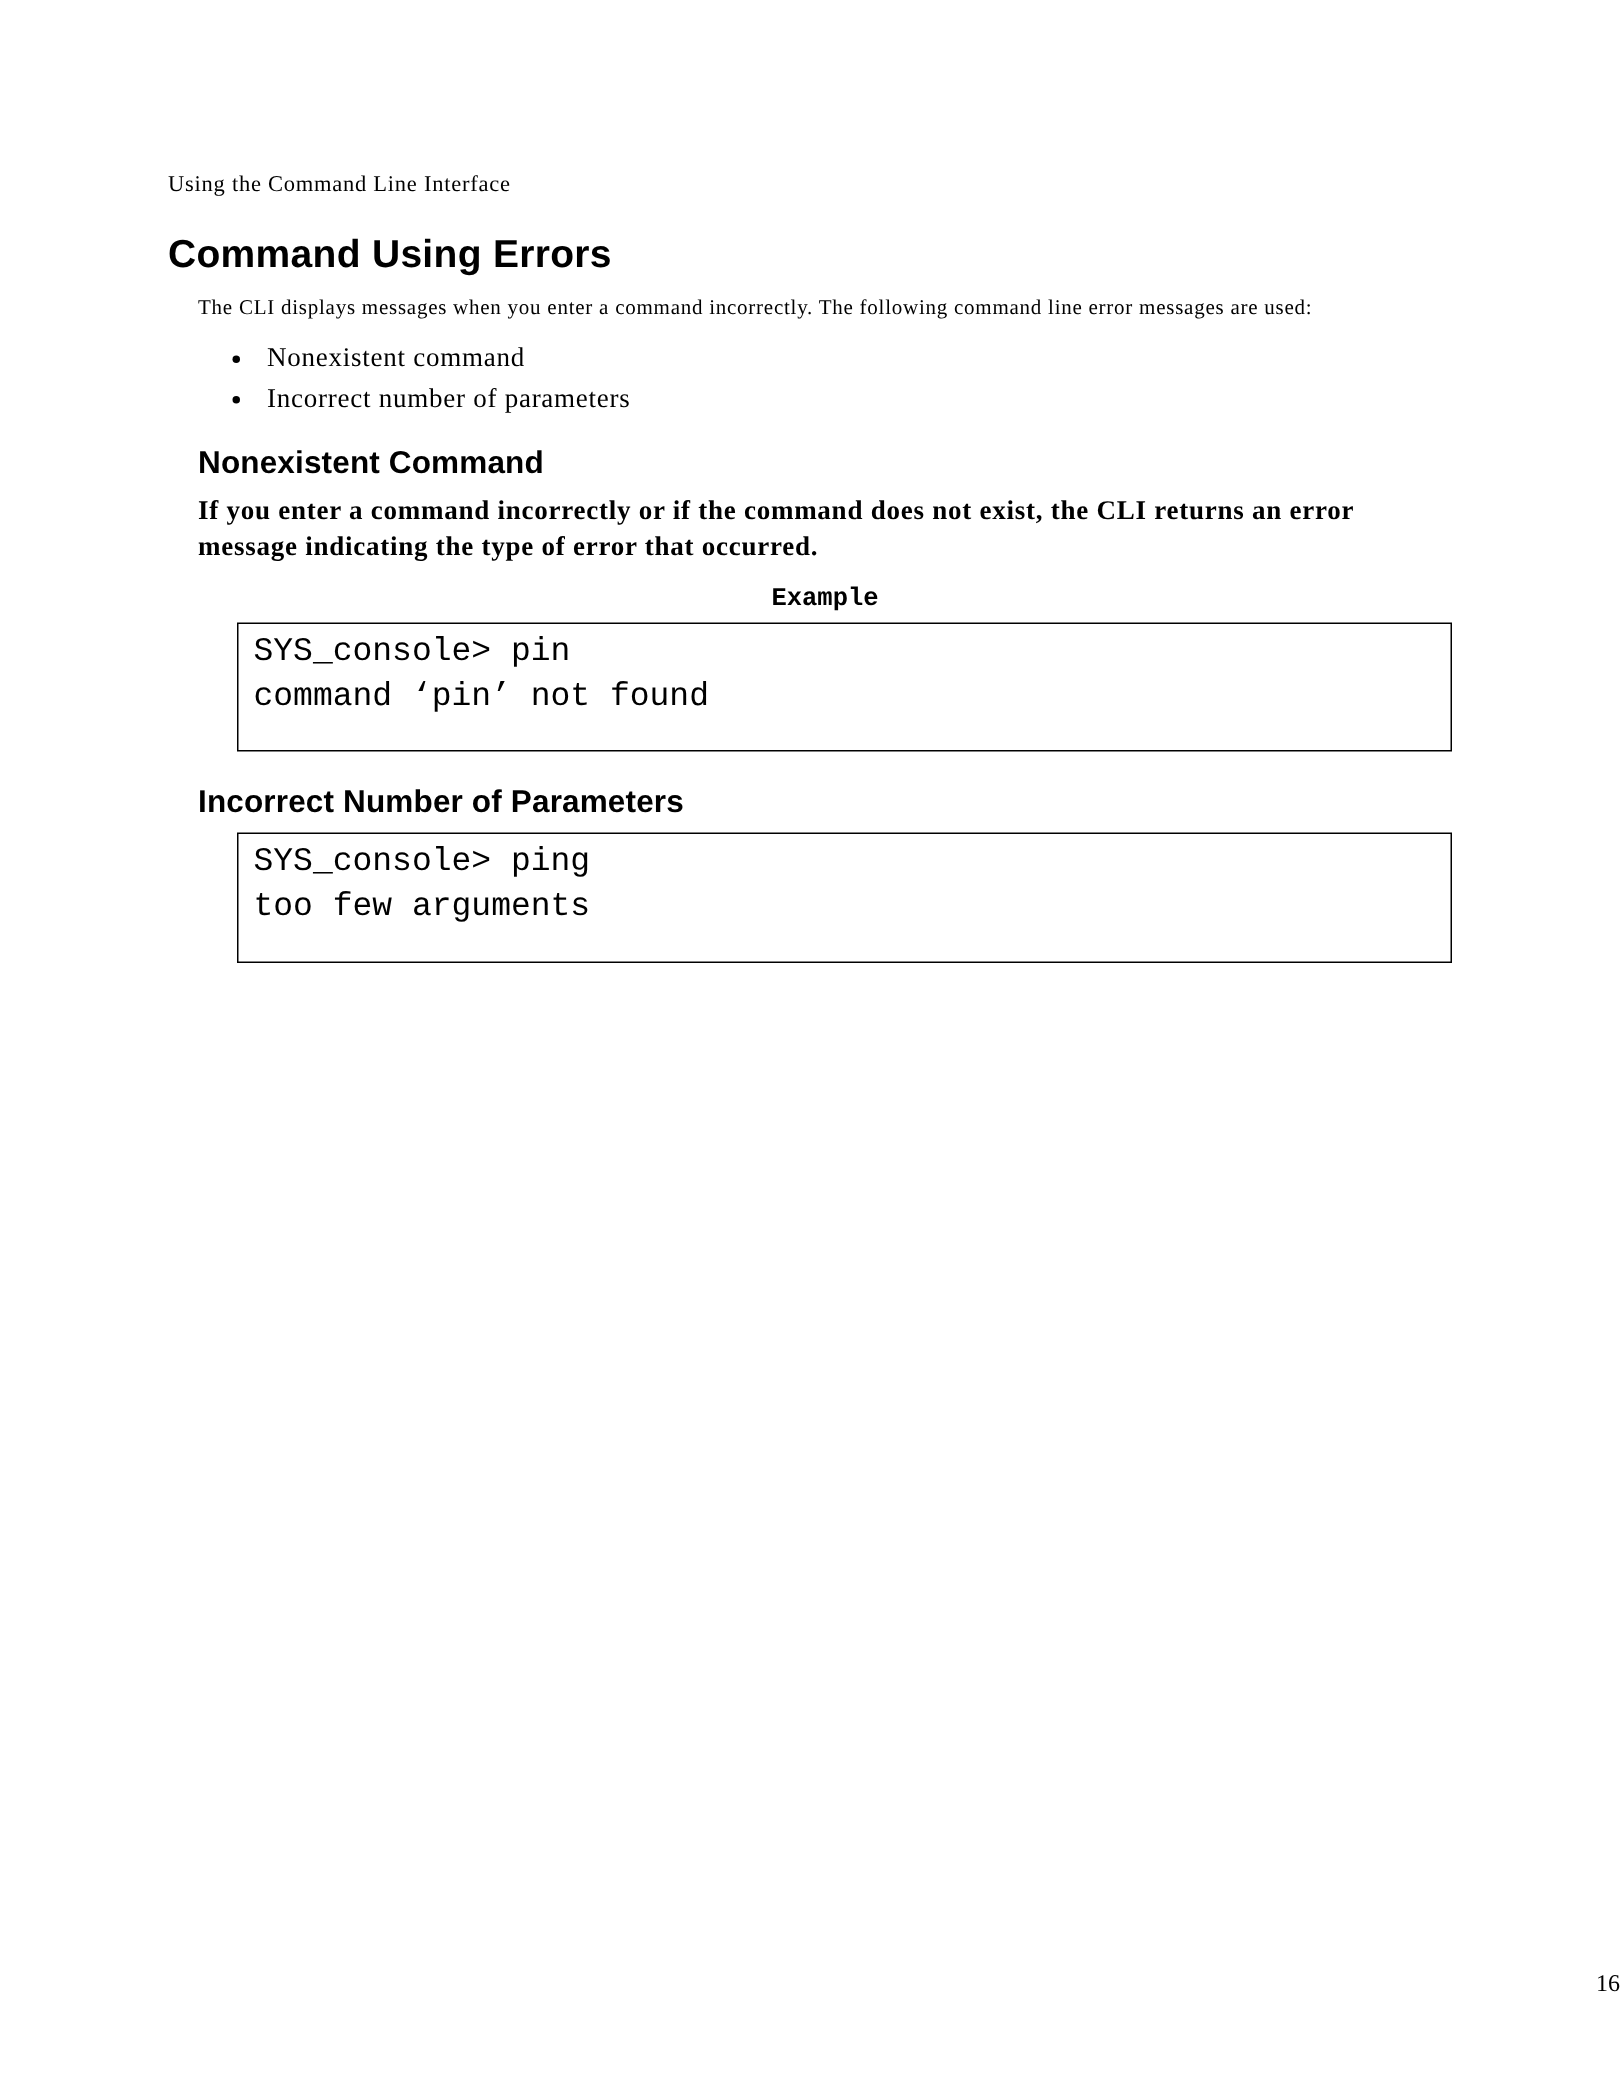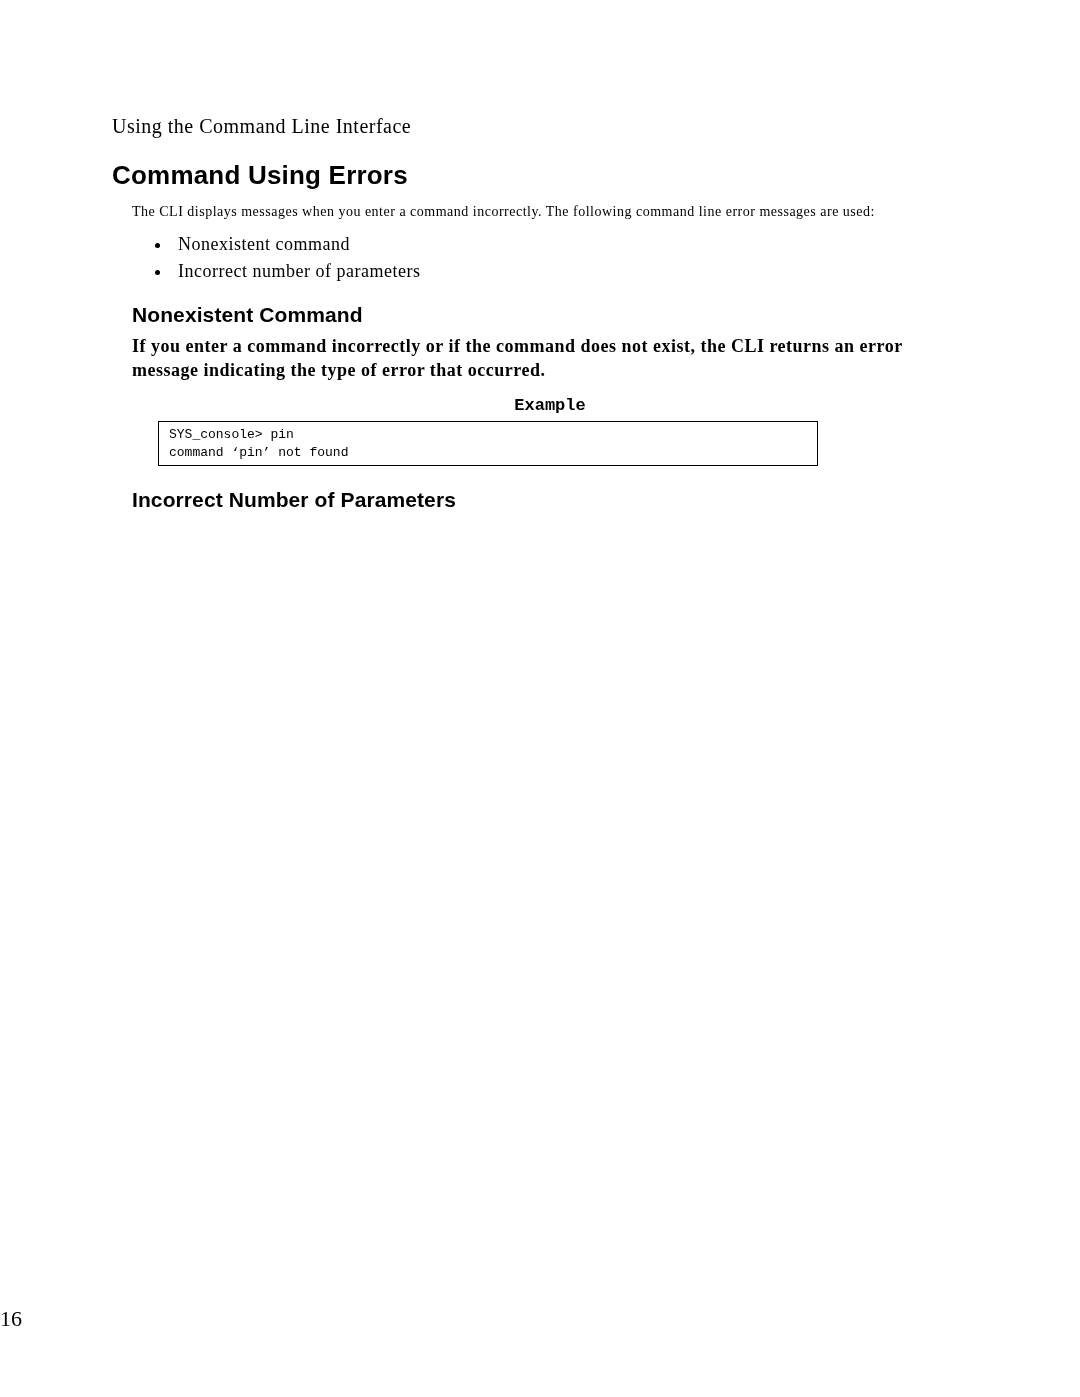--- a/index.html
+++ b/index.html
@@ -11,21 +11,21 @@
     width: 1080px;
     height: 1397px;
     position: relative;
     box-sizing: border-box;
   }
   .page {
     padding: 115px 112px 0 112px;
     box-sizing: border-box;
   }
   .running-head {
-    font-size: 20px;
+    font-size: 15px;
     letter-spacing: 0.5px;
     margin-bottom: 22px;
   }
   h1.section-title {
     font-family: Arial, Helvetica, sans-serif;
     font-weight: bold;
     font-size: 26px;
     margin: 0 0 12px 0;
     letter-spacing: 0.2px;
   }
@@ -66,35 +66,35 @@
     font-family: "Courier New", Courier, monospace;
     font-weight: bold;
     font-size: 17px;
     margin: 0 0 6px 0;
     padding-left: 20px;
     text-align: center;
   }
   .code-box {
     margin: 0 0 22px 46px;
     border: 1px solid #000000;
-    padding: 4px 10px 4px 10px;
+    padding: 4px 10px 21px 10px;
     font-family: "Courier New", Courier, monospace;
-    font-size: 13px;
+    font-size: 22px;
     line-height: 1.35;
     white-space: pre;
     box-sizing: border-box;
-    width: 660px;
+    width: 810px;
   }
   .page-number {
     position: absolute;
     bottom: 65px;
     left: 0;
     width: 100%;
-    text-align: left;
-    font-size: 22px;
+    text-align: right;
+    font-size: 16px;
   }
 </style>
 </head>
 <body>
 
 <div class="page">
 
   <div class="running-head">Using the Command Line Interface</div>
 
   <h1 class="section-title">Command Using Errors</h1>
@@ -106,16 +106,18 @@
     <li>Incorrect number of parameters</li>
   </ul>
 
   <h2 class="sub-title">Nonexistent Command</h2>
   <p class="body-p">If you enter a command incorrectly or if the command does not exist, the CLI returns an error message indicating the type of error that occurred.</p>
   <div class="example-label">Example</div>
   <div class="code-box">SYS_console&gt; pin
 command ‘pin’ not found</div>
 
   <h2 class="sub-title">Incorrect Number of Parameters</h2>
+  <div class="code-box">SYS_console&gt; ping
+too few arguments</div>
 
 </div>
 
 <div class="page-number">16</div>
 
 </body></html>

